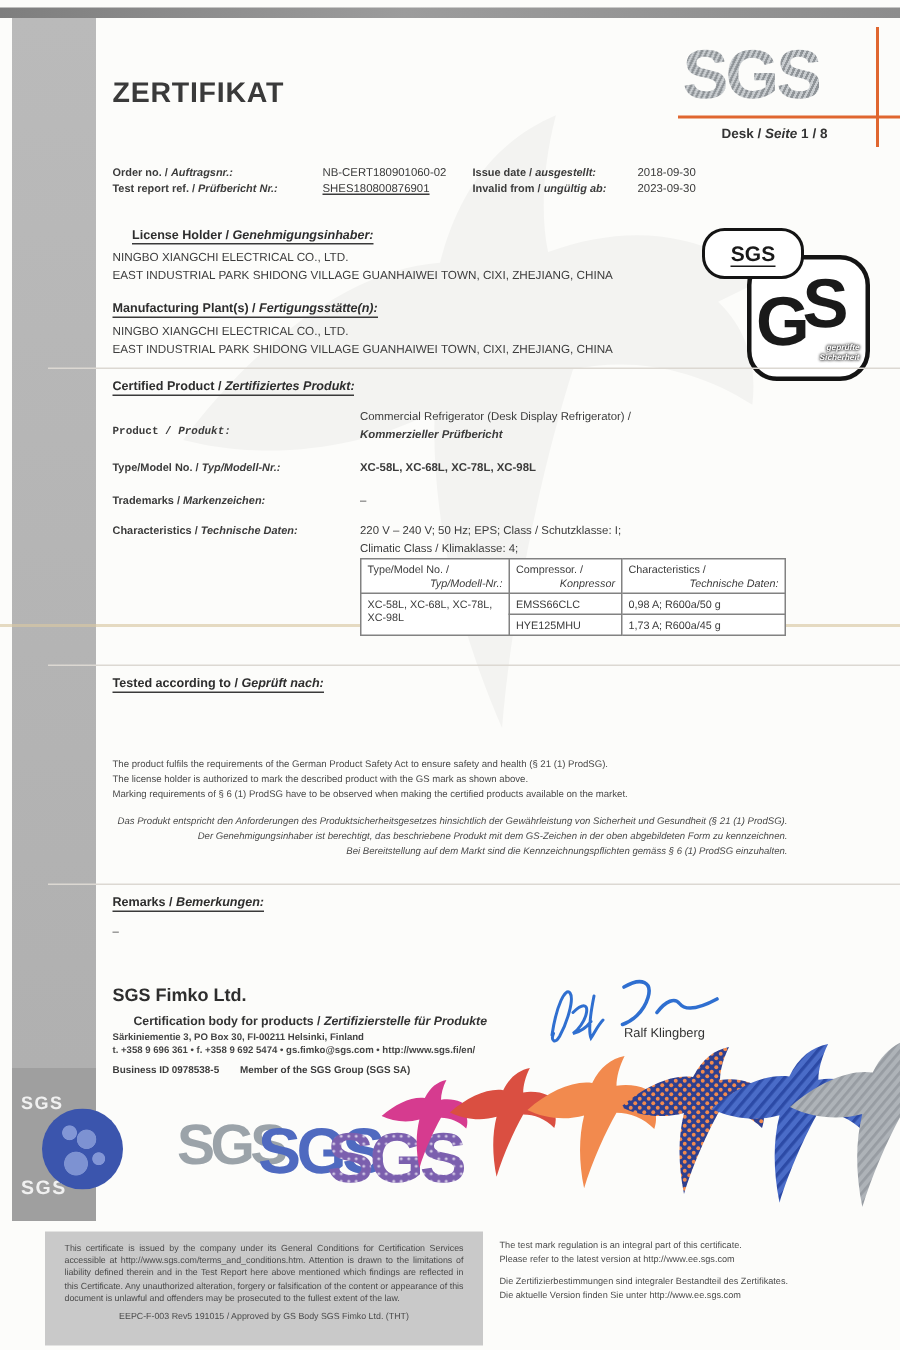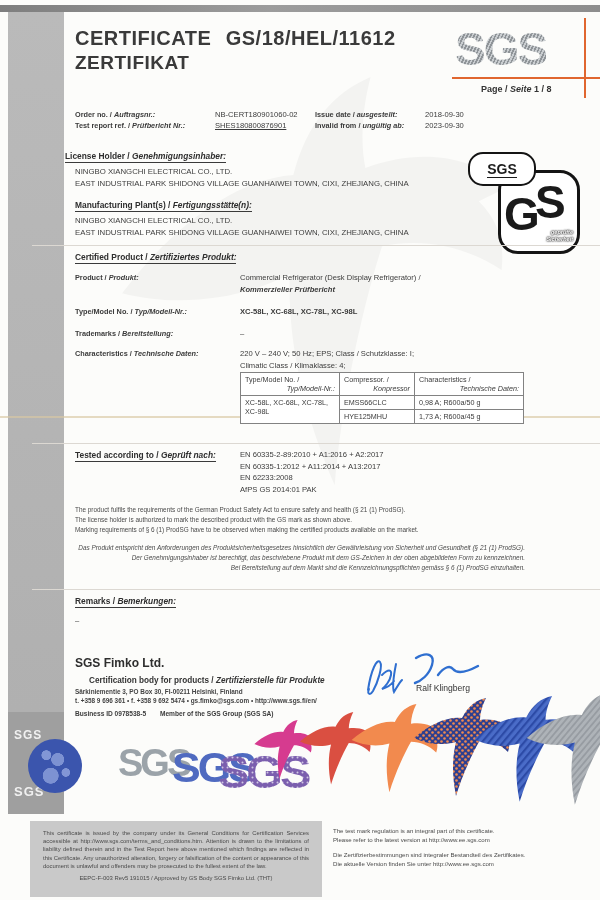--- a/index.html
+++ b/index.html
@@ -36,31 +36,27 @@
   <div class="abs" style="left:8px;top:12px;width:56px;height:700px;background:linear-gradient(#bababa,#b0b0b0);"></div>
   <div class="abs" style="left:8px;top:712px;width:56px;height:102px;background:#9f9f9f;">
     <div class="abs b" style="left:6px;top:16px;font-size:12px;font-weight:900;color:#ffffff;opacity:.85;letter-spacing:1px;">SGS</div>
     <div class="abs b" style="left:6px;top:72px;font-size:13px;font-weight:900;color:#ffffff;opacity:.85;letter-spacing:1px;">SGS</div>
   </div>
 
   <svg class="abs" style="left:110px;top:70px;" width="440" height="440" viewBox="0 0 110 100">
     <path d="M4 40 C20 26 38 18 52 20 C58 8 66 2 76 0 C72 8 70 16 70 22 C84 20 96 24 104 34 L96 36 C100 42 100 48 98 54 C90 46 80 42 70 42 C62 56 52 78 46 98 C42 78 42 60 46 44 C32 48 16 46 4 40 Z" fill="#7f7f7f" opacity="0.07" transform="rotate(-12 55 50)"></path>
   </svg>
 
-  <div class="abs" style="left:75px;top:27px;">
-    <span class="b" style="font-size:20px;color:#3a3a3a;letter-spacing:.5px;">CERTIFICATE</span>
-    <span class="b" style="font-size:20px;color:#3a3a3a;letter-spacing:.5px;margin-left:10px;">GS/18/HEL/11612</span>
-  </div>
   <div class="abs b" style="left:75px;top:52px;font-size:19px;color:#3a3a3a;letter-spacing:.5px;">ZERTIFIKAT</div>
 
   <div class="abs sgs-big" style="left:455px;top:22px;">SGS</div>
   <div class="abs" style="left:452px;top:77px;width:148px;height:1.5px;background:#e0662f;"></div>
   <div class="abs" style="left:584px;top:18px;width:1.5px;height:80px;background:#e0662f;"></div>
   <div class="abs b" style="left:481px;top:84px;font-size:9px;color:#333;">
-    <span>Page /</span>
+    <span>Desk /</span>
     <span class="de">Seite</span>
     <span>1 / 8</span>
   </div>
 
   <div class="abs lbl" style="left:75px;top:110px;">
     <span>Order no. /</span> <span class="de">Auftragsnr.:</span>
   </div>
   <div class="abs val" style="left:215px;top:110px;">NB-CERT180901060-02</div>
   <div class="abs lbl" style="left:75px;top:121px;">
     <span>Test report ref. /</span> <span class="de">Prüfbericht Nr.:</span>
@@ -68,21 +64,21 @@
   <div class="abs val" style="left:215px;top:121px;text-decoration:underline;">SHES180800876901</div>
   <div class="abs lbl" style="left:315px;top:110px;">
     <span>Issue date /</span> <span class="de">ausgestellt:</span>
   </div>
   <div class="abs val" style="left:425px;top:110px;">2018-09-30</div>
   <div class="abs lbl" style="left:315px;top:121px;">
     <span>Invalid from /</span> <span class="de">ungültig ab:</span>
   </div>
   <div class="abs val" style="left:425px;top:121px;">2023-09-30</div>
 
-  <div class="abs h" style="left:65px;top:151px;">
+  <div class="abs h" style="left:88px;top:151px;">
     <span class="hu"><span>License Holder /</span> <span class="de">Genehmigungsinhaber:</span></span>
   </div>
   <div class="abs addr" style="left:75px;top:166px;">NINGBO XIANGCHI ELECTRICAL CO., LTD.</div>
   <div class="abs addr" style="left:75px;top:178px;">EAST INDUSTRIAL PARK SHIDONG VILLAGE GUANHAIWEI TOWN, CIXI, ZHEJIANG, CHINA</div>
 
   <div class="abs h" style="left:75px;top:200px;">
     <span class="hu"><span>Manufacturing Plant(s) /</span> <span class="de">Fertigungsstätte(n):</span></span>
   </div>
   <div class="abs addr" style="left:75px;top:215px;">NINGBO XIANGCHI ELECTRICAL CO., LTD.</div>
   <div class="abs addr" style="left:75px;top:227px;">EAST INDUSTRIAL PARK SHIDONG VILLAGE GUANHAIWEI TOWN, CIXI, ZHEJIANG, CHINA</div>
@@ -103,33 +99,33 @@
 
   <div class="abs sep" style="left:32px;top:245px;width:568px;"></div>
   <div class="abs sep" style="left:32px;top:443px;width:568px;"></div>
   <div class="abs sep" style="left:32px;top:589px;width:568px;"></div>
   <div class="abs" style="left:0;top:416px;width:600px;height:1.6px;background:#d9c7a3;opacity:.65;"></div>
 
   <div class="abs h" style="left:75px;top:252px;">
     <span class="hu"><span>Certified Product /</span> <span class="de">Zertifiziertes Produkt:</span></span>
   </div>
 
-  <div class="abs lbl" style="left:75px;top:273px;">
+  <div class="abs lbl" style="left:75px;top:284px;font-family:Liberation Mono, monospace;">
     <span>Product /</span> <span class="de">Produkt:</span>
   </div>
   <div class="abs val" style="left:240px;top:273px;">Commercial Refrigerator (Desk Display Refrigerator) /</div>
   <div class="abs val b de" style="left:240px;top:285px;">Kommerzieller Prüfbericht</div>
 
   <div class="abs lbl" style="left:75px;top:307px;">
     <span>Type/Model No. /</span> <span class="de">Typ/Modell-Nr.:</span>
   </div>
   <div class="abs val b" style="left:240px;top:307px;">XC-58L, XC-68L, XC-78L, XC-98L</div>
 
   <div class="abs lbl" style="left:75px;top:329px;">
-    <span>Trademarks /</span> <span class="de">Bereitstellung:</span>
+    <span>Trademarks /</span> <span class="de">Markenzeichen:</span>
   </div>
   <div class="abs val" style="left:240px;top:329px;">–</div>
 
   <div class="abs lbl" style="left:75px;top:349px;">
     <span>Characteristics /</span> <span class="de">Technische Daten:</span>
   </div>
   <div class="abs val" style="left:240px;top:349px;">220 V – 240 V; 50 Hz; EPS; Class / Schutzklasse: I;</div>
   <div class="abs val" style="left:240px;top:361px;">Climatic Class / Klimaklasse: 4;</div>
 
   <table class="spec abs" style="left:240px;top:372px;">
@@ -156,26 +152,20 @@
     <tr>
       <td>HYE125MHU</td>
       <td>1,73 A; R600a/45 g</td>
     </tr>
   </tbody>
     </table>
 
   <div class="abs h" style="left:75px;top:450px;">
     <span class="hu"><span>Tested according to /</span> <span class="de">Geprüft nach:</span></span>
   </div>
-  <div class="abs val" style="left:240px;top:449px;line-height:11.5px;">
-    <div>EN 60335-2-89:2010 + A1:2016 + A2:2017</div>
-    <div>EN 60335-1:2012 + A11:2014 + A13:2017</div>
-    <div>EN 62233:2008</div>
-    <div>AfPS GS 2014:01 PAK</div>
-  </div>
 
   <div class="abs small" style="left:75px;top:505px;width:480px;">
     <div>The product fulfils the requirements of the German Product Safety Act to ensure safety and health (§ 21 (1) ProdSG).</div>
     <div>The license holder is authorized to mark the described product with the GS mark as shown above.</div>
     <div>Marking requirements of § 6 (1) ProdSG have to be observed when making the certified products available on the market.</div>
   </div>
   <div class="abs small de" style="left:75px;top:543px;width:450px;">
     <div style="margin-bottom:0;">Das Produkt entspricht den Anforderungen des Produktsicherheitsgesetzes hinsichtlich der Gewährleistung von Sicherheit und Gesundheit (§ 21 (1) ProdSG). Der Genehmigungsinhaber ist berechtigt, das beschriebene Produkt mit dem GS-Zeichen in der oben abgebildeten Form zu kennzeichnen.</div>
     <div>Bei Bereitstellung auf dem Markt sind die Kennzeichnungspflichten gemäss § 6 (1) ProdSG einzuhalten.</div>
   </div>

